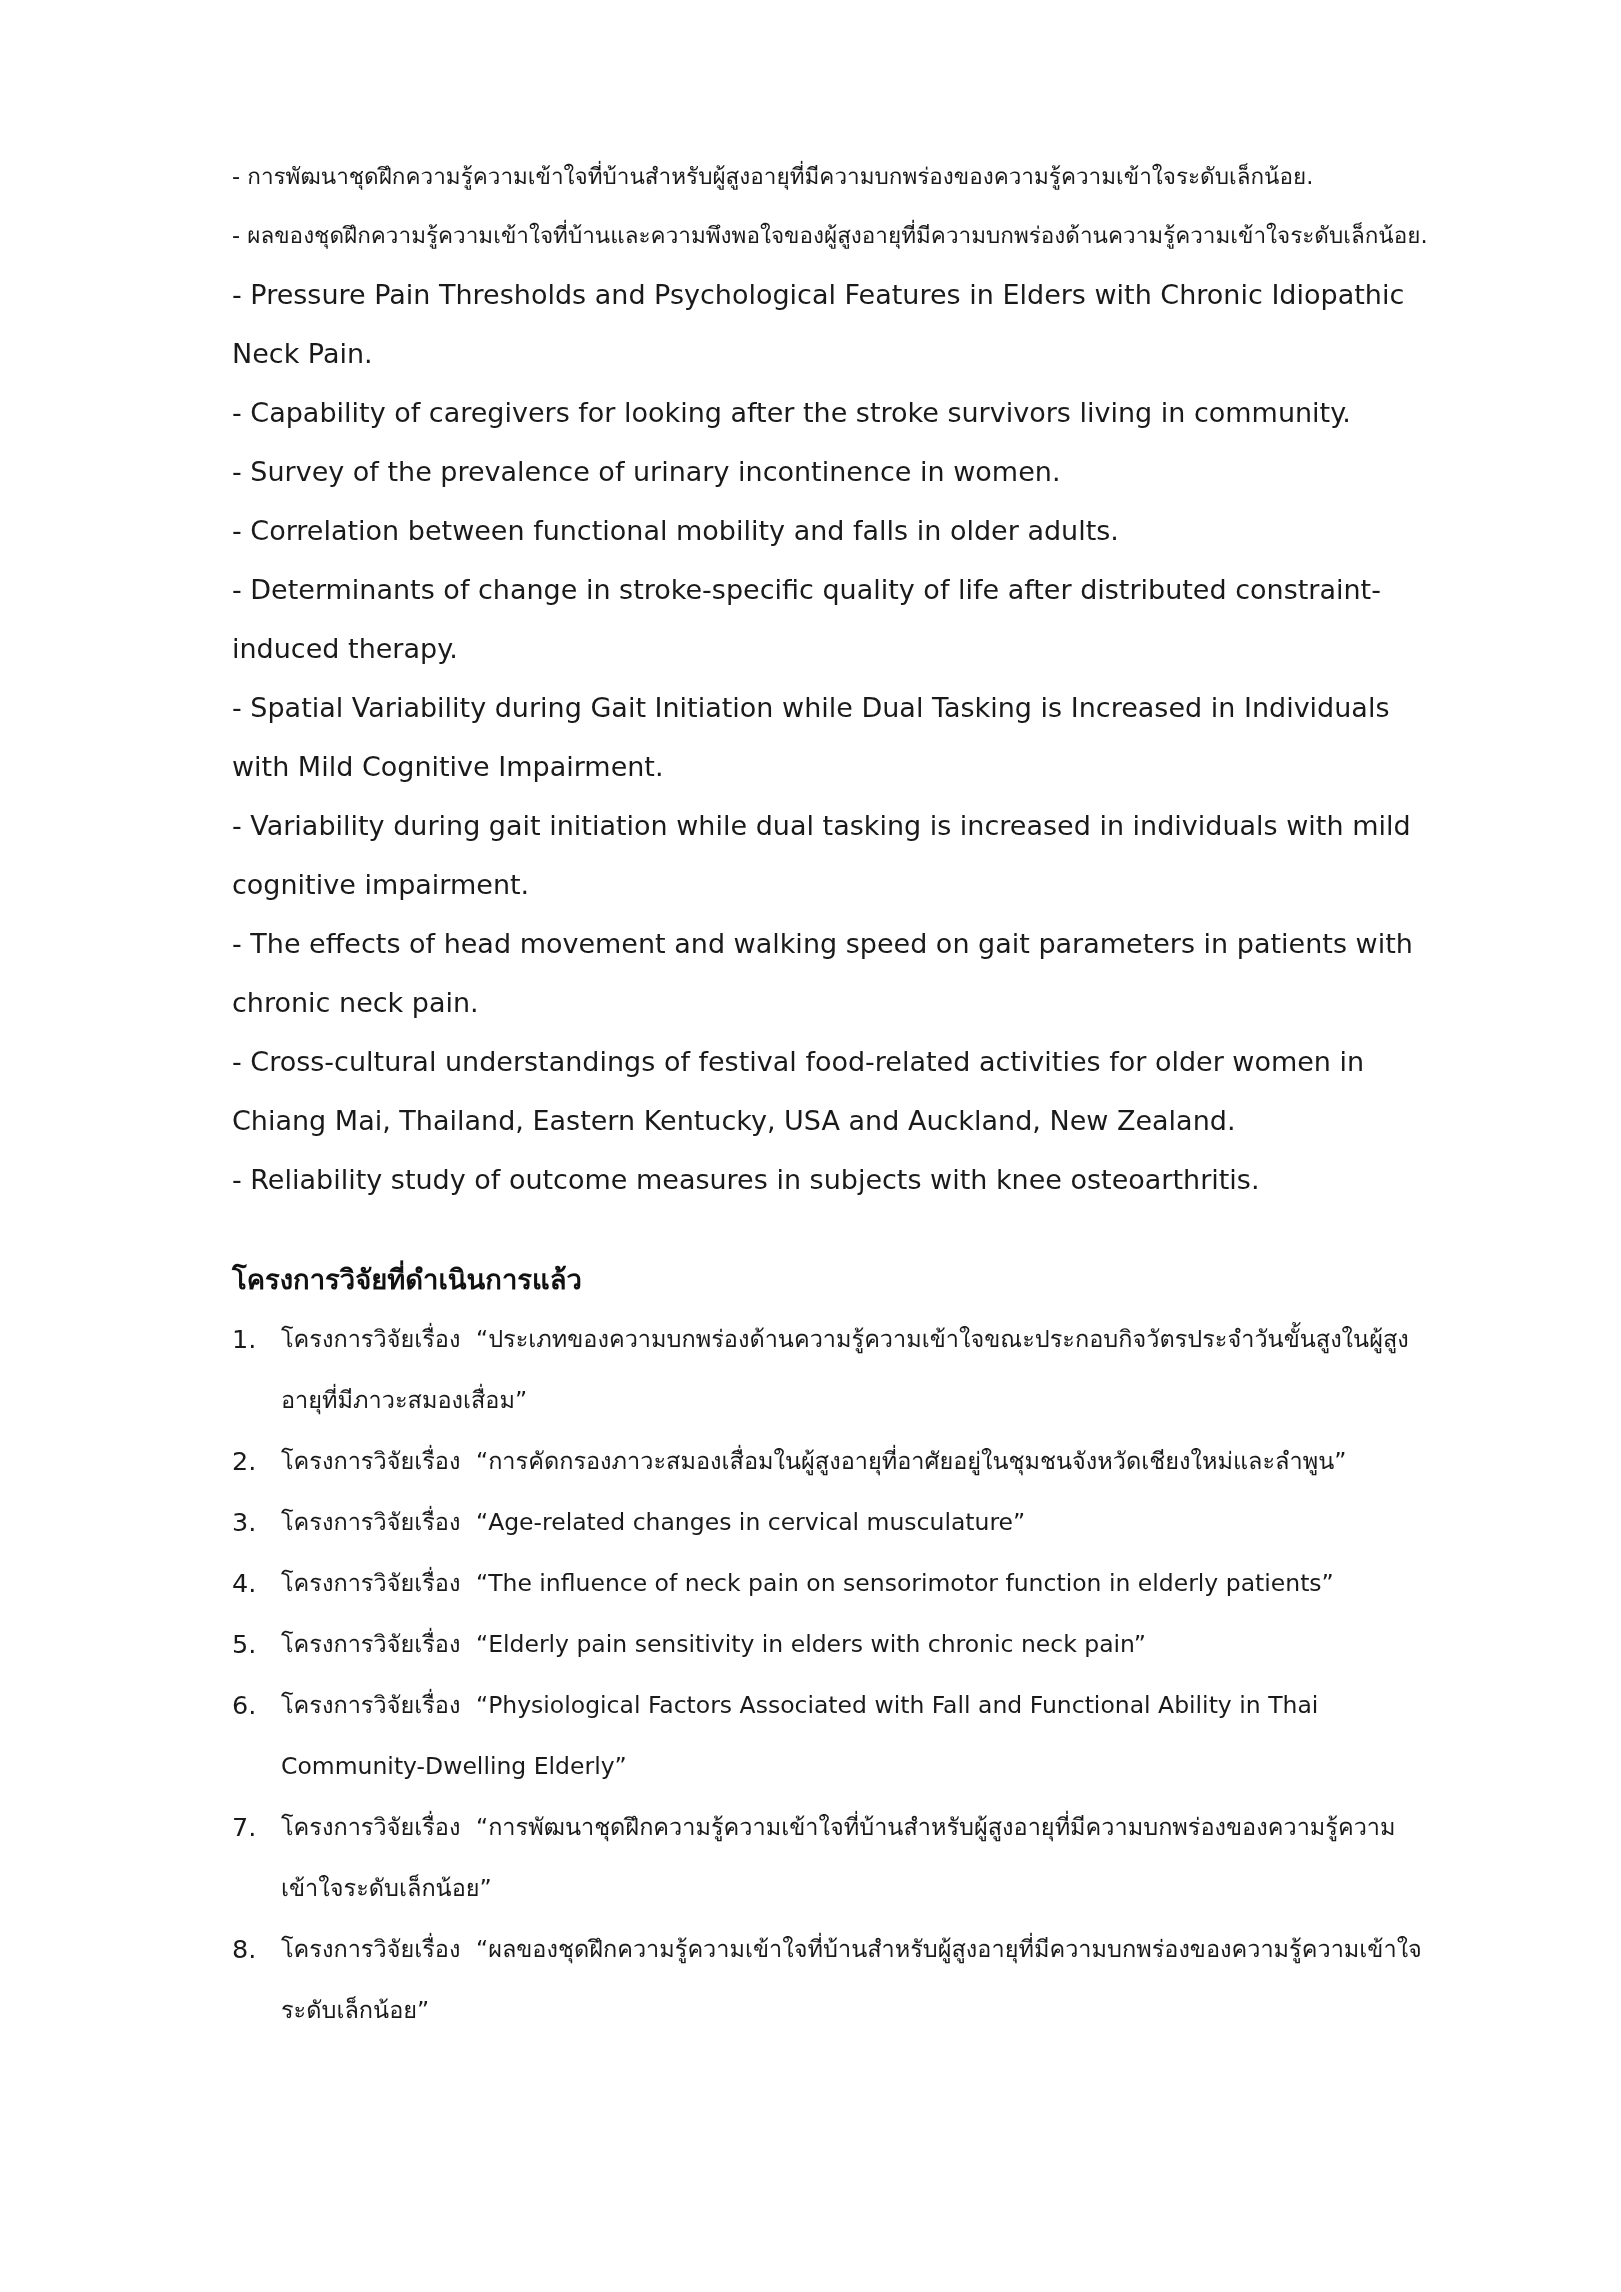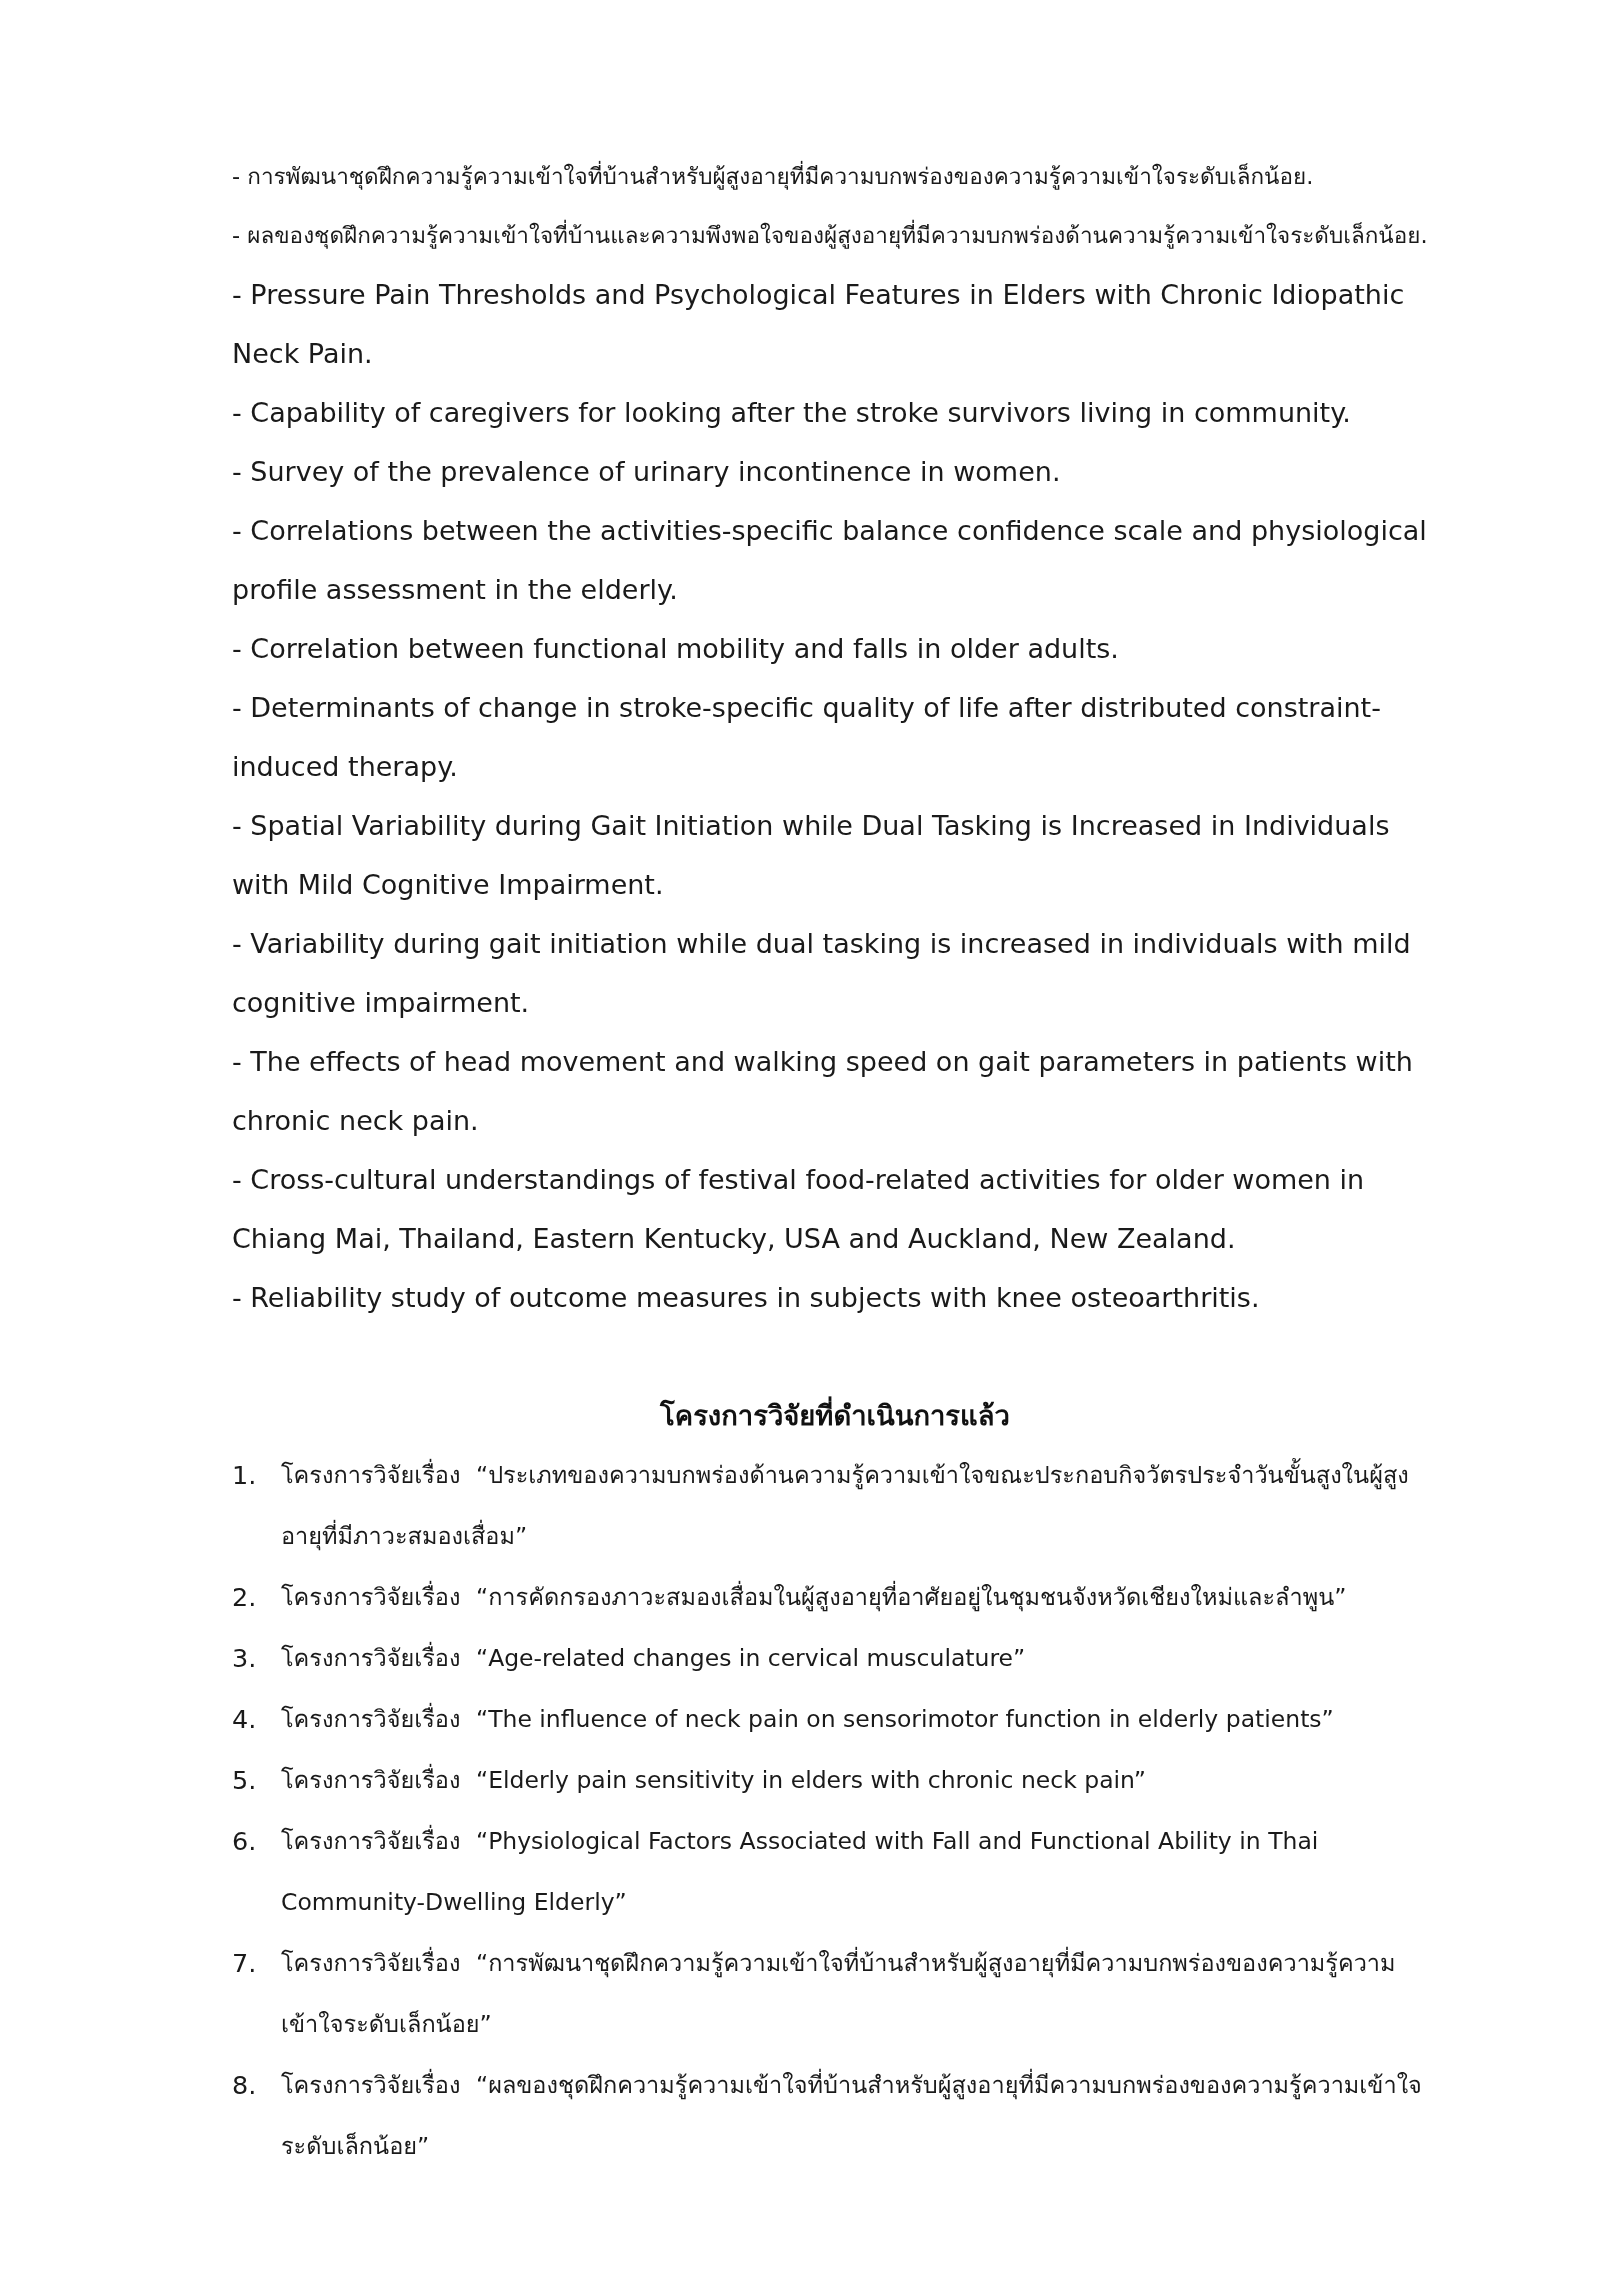--- a/index.html
+++ b/index.html
@@ -26,21 +26,21 @@
     }
     .pub-title { margin-top: 5.9px; }
     .pub-list { margin: 9.8px 0 0 0; padding: 0; list-style: none; }
     .pub-item {
       font-size: 27px;
       line-height: 59px;
       margin: 0;
       color: #1a1a1a;
     }
     .pub-item.thai { font-size: 22.5px; }
-    .projects-title { margin-top: 69px; text-align: center; }
+    .projects-title { margin-top: 51px; }
     .proj-list { margin: 9.8px 0 0 0; padding: 0; list-style: none; }
     .proj-item {
       position: relative;
       padding-left: 49px;
       font-size: 23.5px;
       line-height: 61px;
       color: #1a1a1a;
     }
     .proj-num {
       position: absolute;
@@ -55,21 +55,20 @@
 
 <div class="page">
 
 
   <ul class="pub-list">
     <li class="pub-item thai">- การพัฒนาชุดฝึกความรู้ความเข้าใจที่บ้านสำหรับผู้สูงอายุที่มีความบกพร่องของความรู้ความเข้าใจระดับเล็กน้อย.</li>
     <li class="pub-item thai">- ผลของชุดฝึกความรู้ความเข้าใจที่บ้านและความพึงพอใจของผู้สูงอายุที่มีความบกพร่องด้านความรู้ความเข้าใจระดับเล็กน้อย.</li>
     <li class="pub-item">-  Pressure Pain Thresholds and Psychological Features in Elders with Chronic Idiopathic Neck Pain.</li>
     <li class="pub-item">- Capability of caregivers for looking after the stroke survivors living in community.</li>
     <li class="pub-item">- Survey of the prevalence of urinary incontinence in women.</li>
-    <li class="pub-item">- Correlations between the activities-specific balance confidence scale and physiological profile assessment in the elderly.</li>
     <li class="pub-item">- Correlation between functional mobility and falls in older adults.</li>
     <li class="pub-item">- Determinants of change in stroke-specific quality of life after distributed constraint-induced therapy.</li>
     <li class="pub-item">- Spatial Variability during Gait Initiation while Dual Tasking is Increased in Individuals with Mild Cognitive Impairment.</li>
     <li class="pub-item">- Variability during gait initiation while dual tasking is increased in individuals with mild cognitive impairment.</li>
     <li class="pub-item">- The effects of head movement and walking speed on gait parameters in patients with chronic neck pain.</li>
     <li class="pub-item">- Cross-cultural understandings of festival food-related activities for older women in Chiang Mai, Thailand, Eastern Kentucky, USA and Auckland, New Zealand.</li>
     <li class="pub-item">- Reliability study of outcome measures in subjects with knee osteoarthritis.</li>
   </ul>
 
   <h2 class="section-title projects-title">โครงการวิจัยที่ดำเนินการแล้ว</h2>

